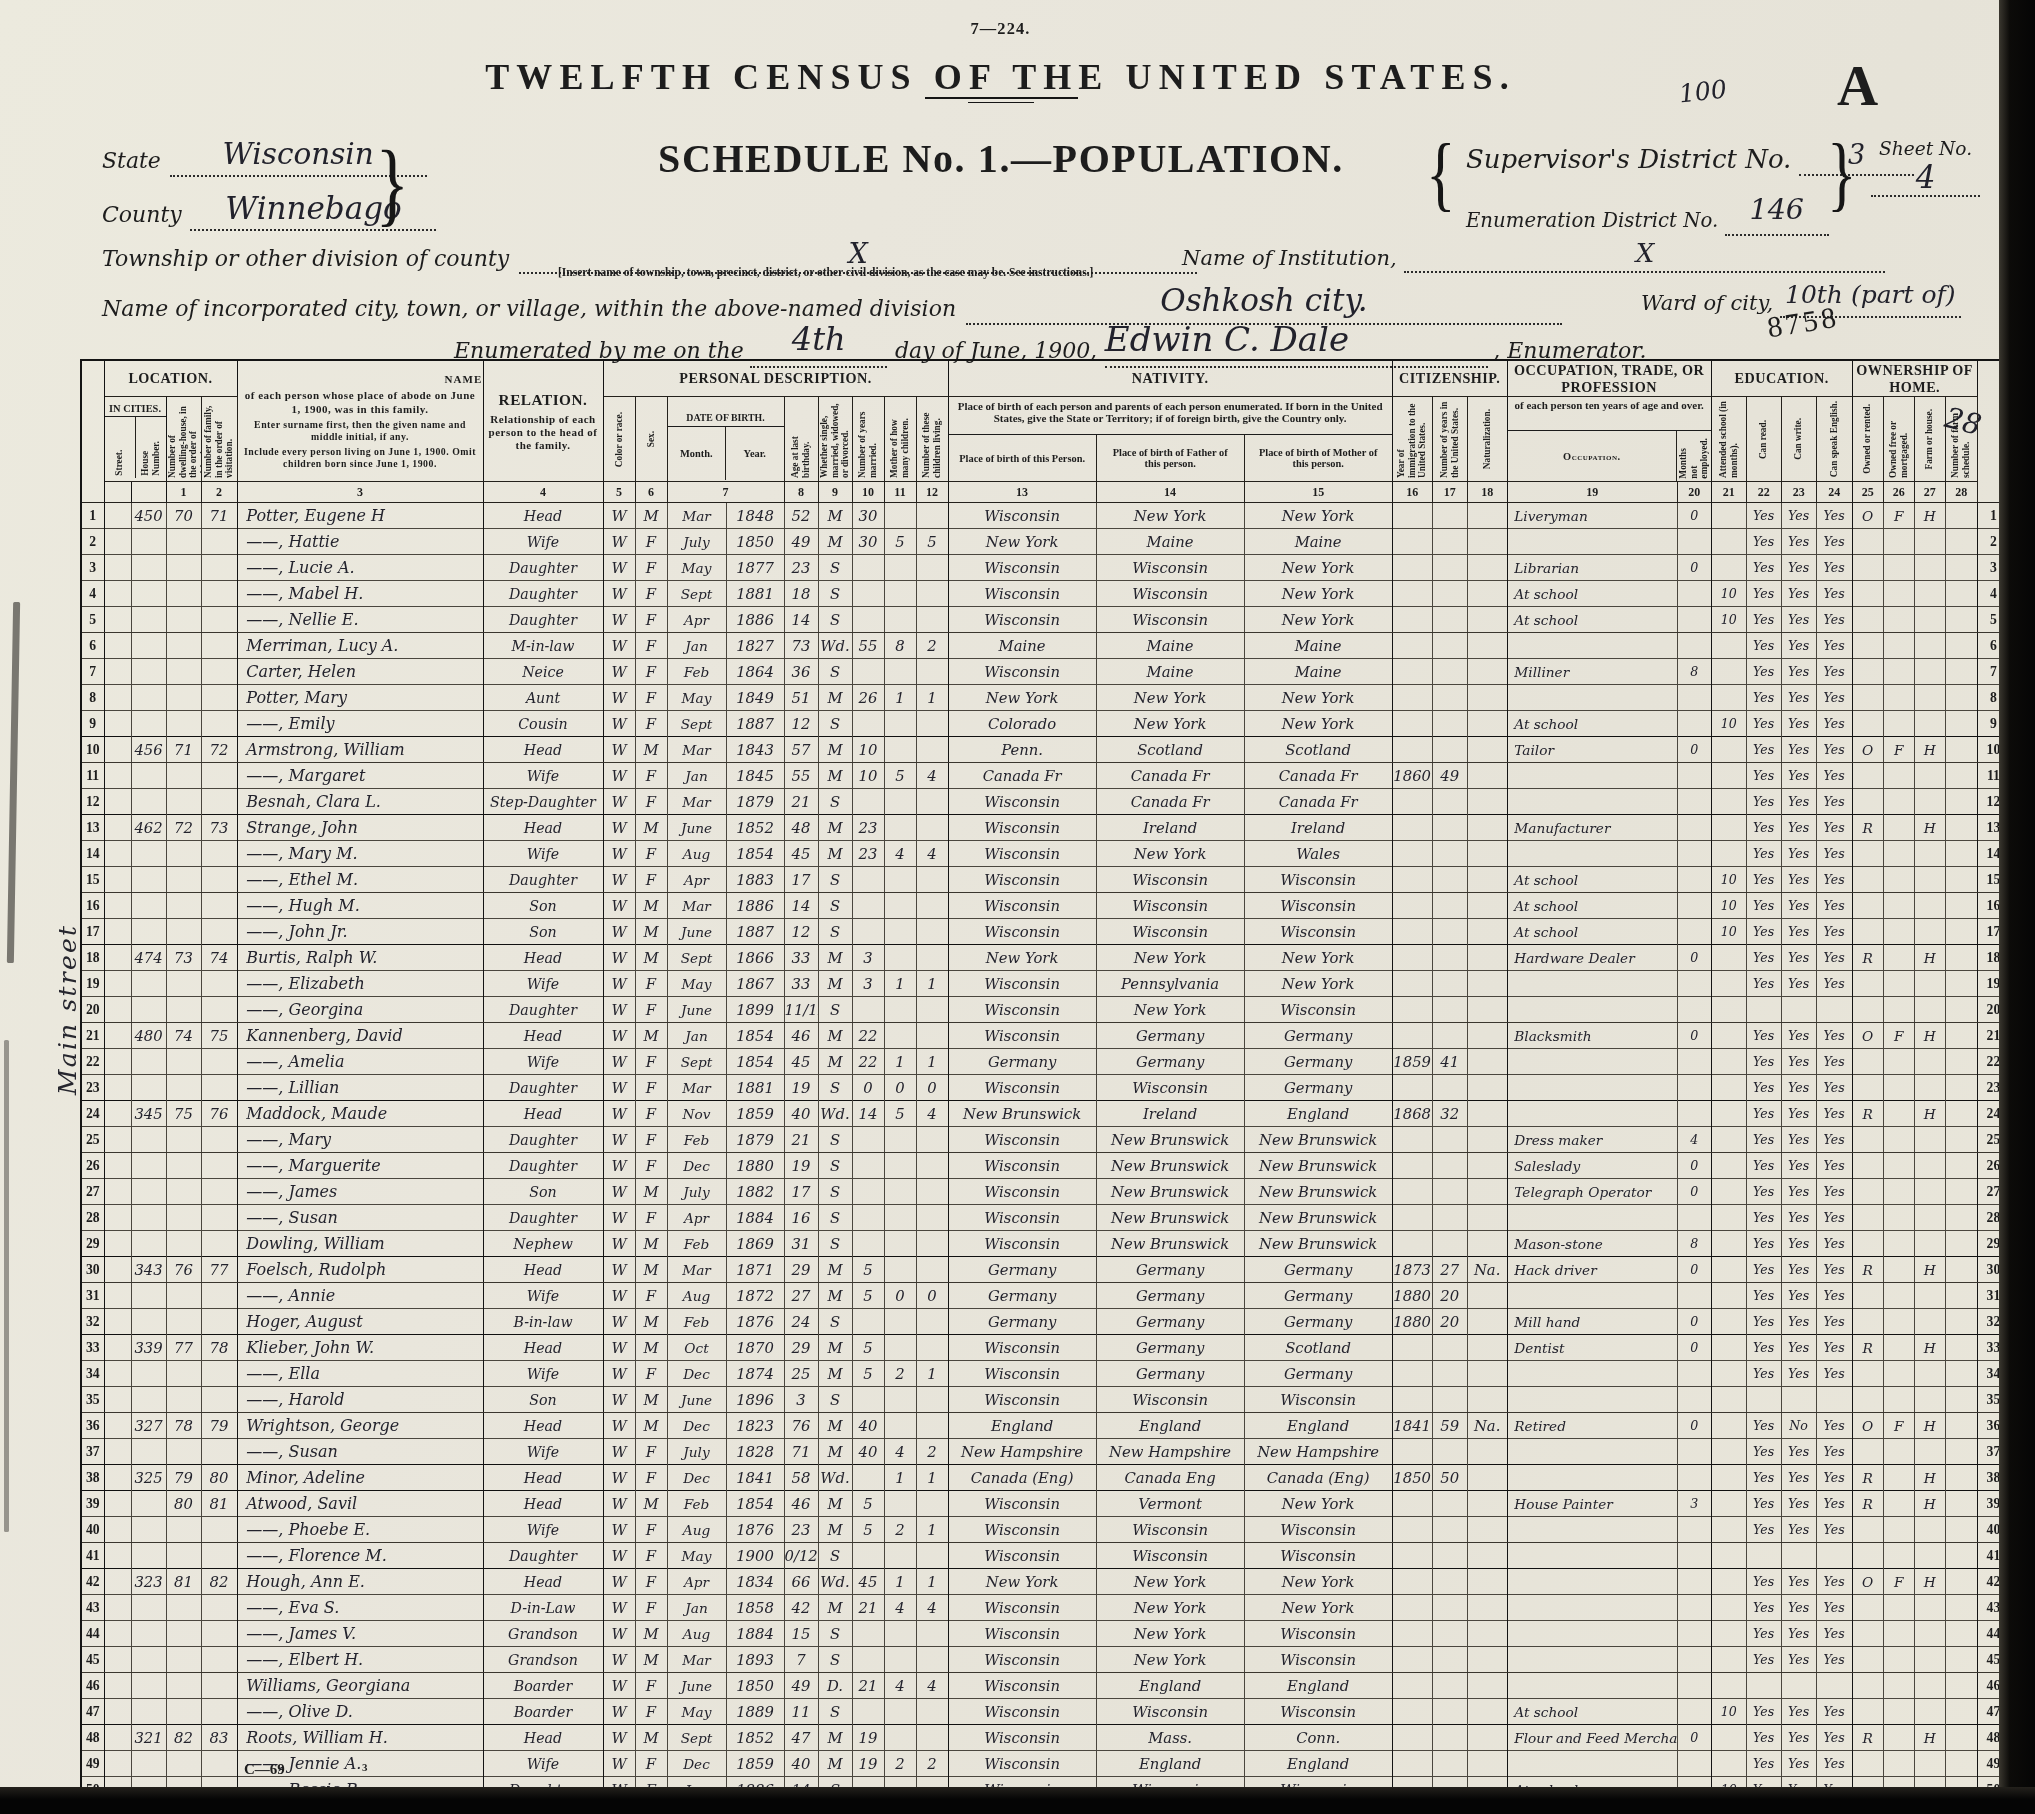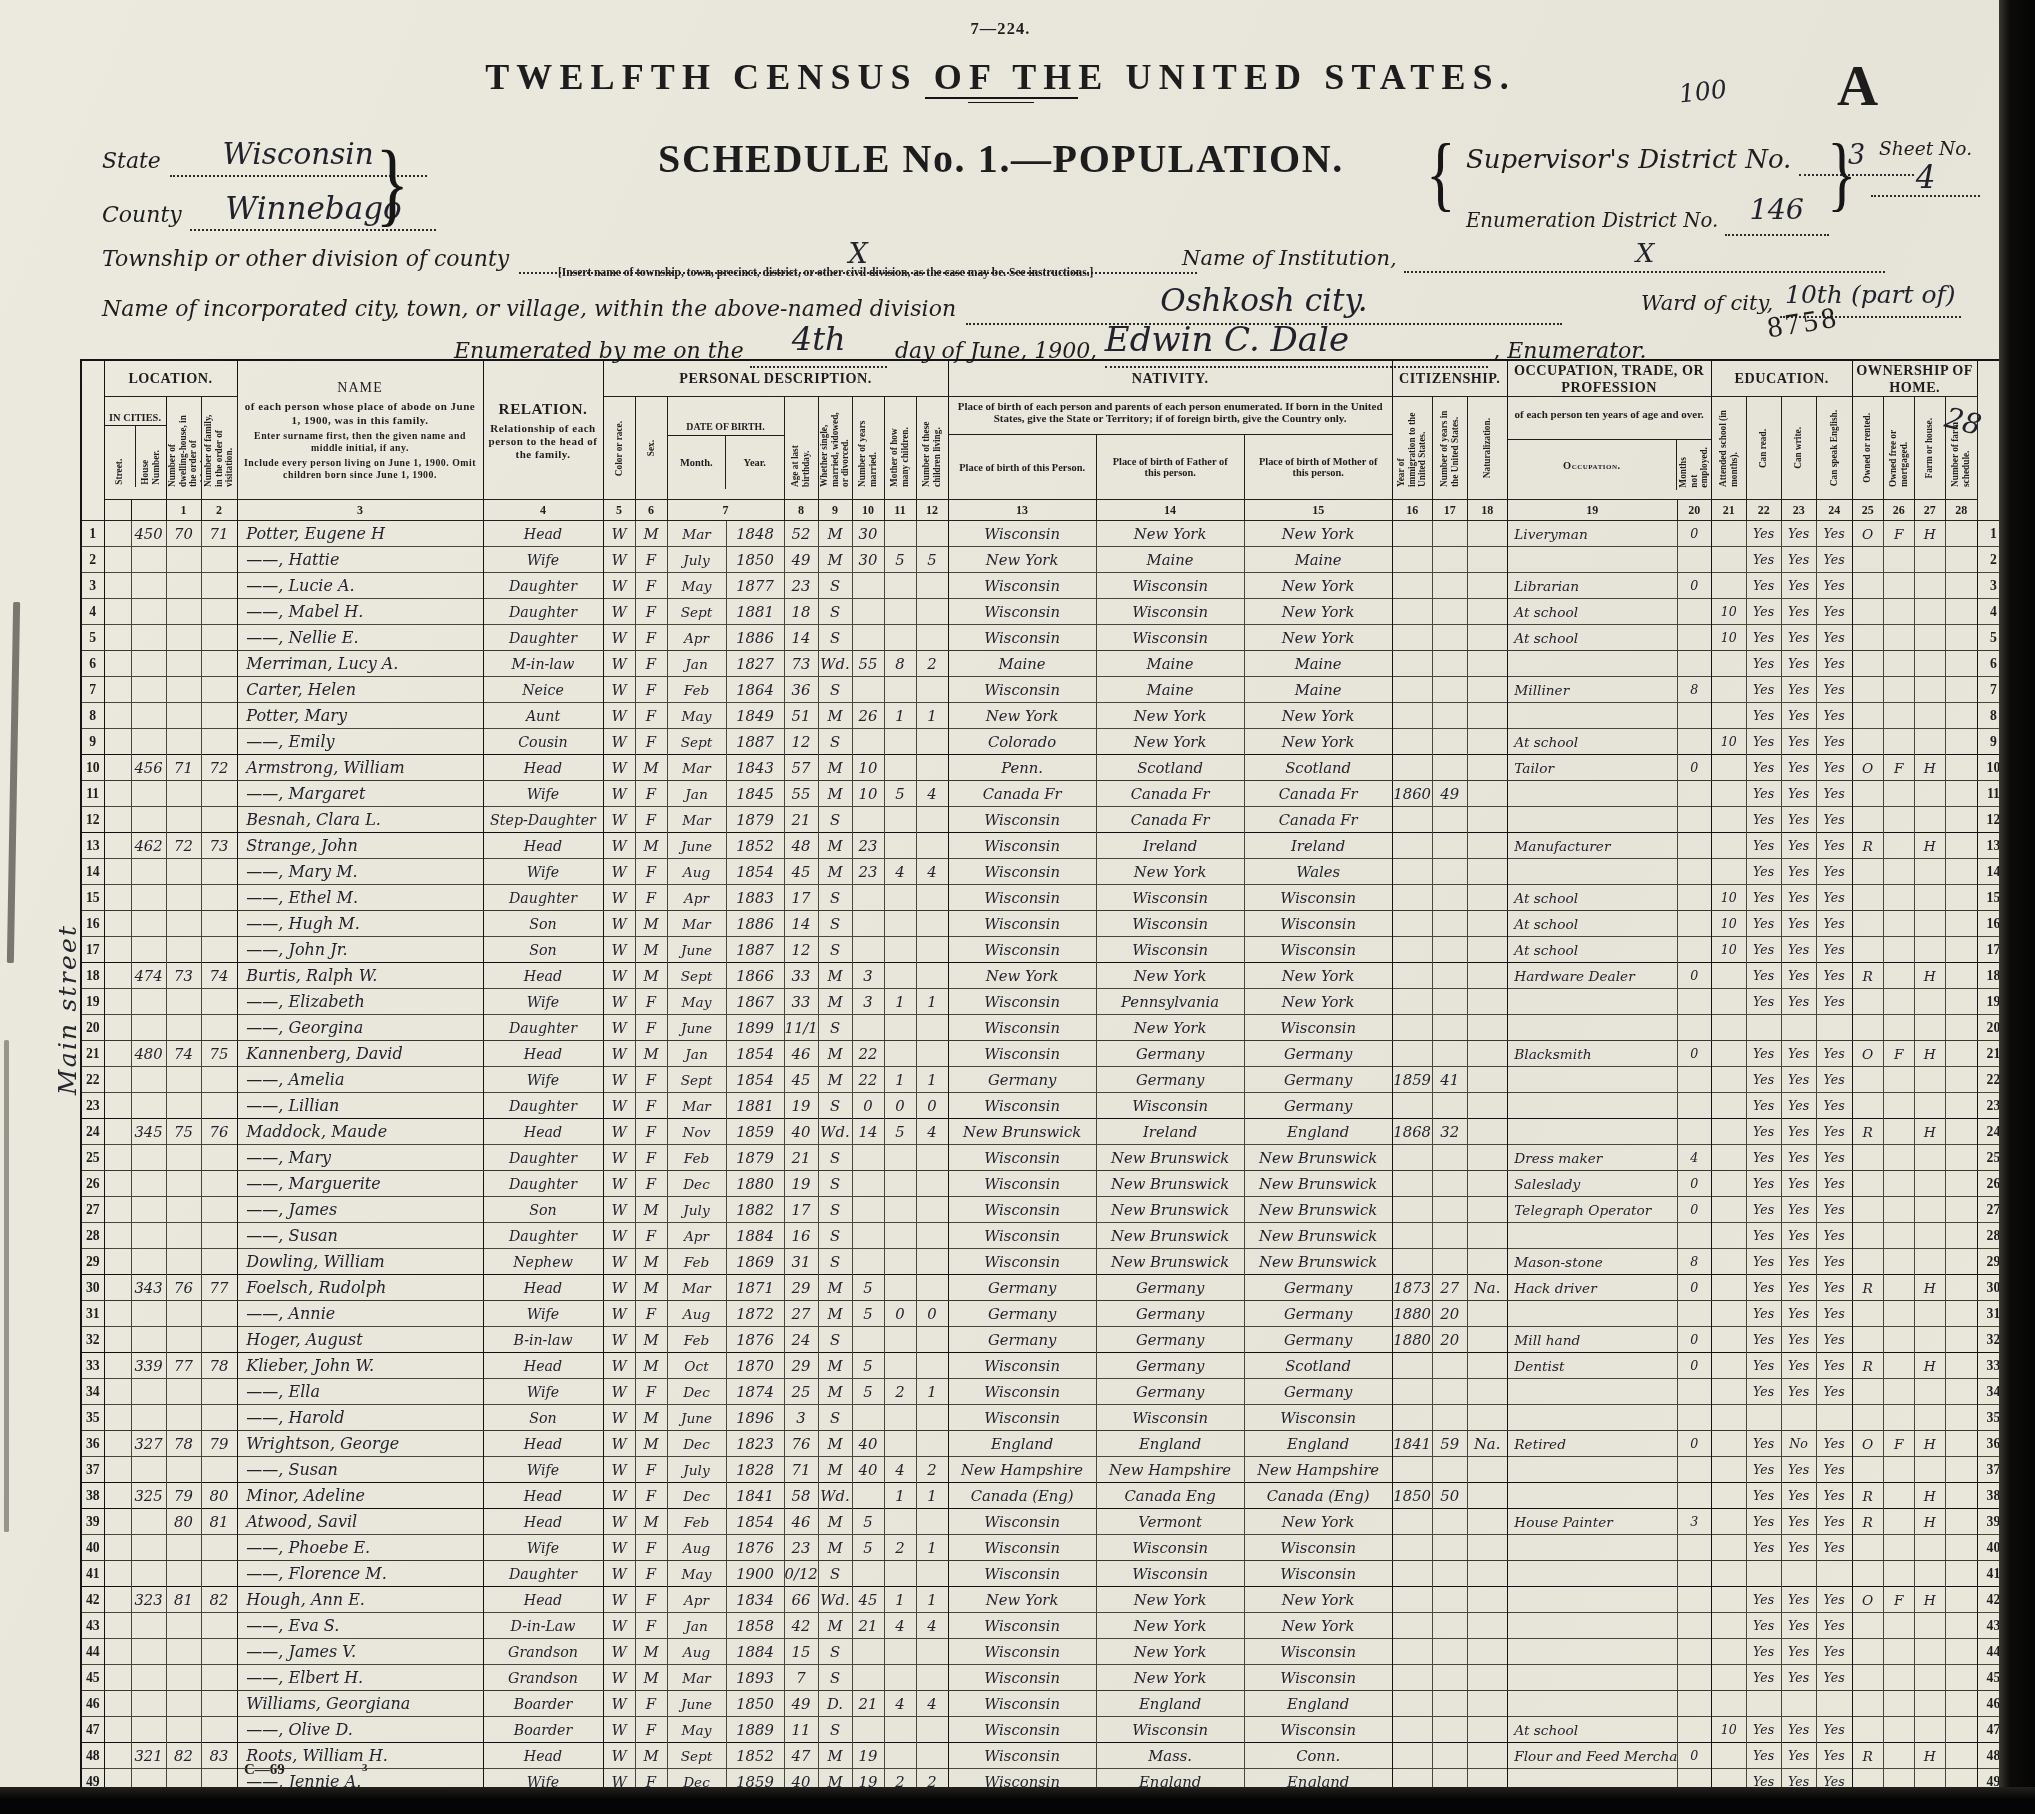--- a/index.html
+++ b/index.html
@@ -39,29 +39,29 @@
   
   #census{position:absolute;left:80px;top:359px;border-collapse:collapse;table-layout:fixed;
     width:1927px;border:2.2px solid #141414;background:transparent;}
   #census th,#census td{border:0.5px solid #4a463e;padding:0;overflow:hidden;vertical-align:middle;}
   #census thead th{border-color:#24211c;}
   .h1 th{height:35px;font-size:14.2px;font-weight:bold;letter-spacing:0.5px;border-bottom:1.1px solid #1c1c1c;}
   .h2 th{height:82px;vertical-align:top;}
   .h3 th{height:19.7px;font-size:12px;font-weight:bold;border-top:1.1px solid #1c1c1c;border-bottom:1.6px solid #141414;}
   .vlab{writing-mode:vertical-rl;transform:rotate(180deg);font-size:9.3px;line-height:1.15;
     margin:2.2px auto;max-height:78px;text-align:left;font-weight:bold;}
-  .namehead .big{font-size:14px;font-weight:normal;letter-spacing:1.1px;margin:3.3px 0 4.4px;}
+  .namehead .big{font-size:11px;font-weight:bold;letter-spacing:1.1px;margin:3.3px 0 4.4px;text-align:right;}
   .namehead p,.relhead p{margin:3.3px 4.4px;font-size:11px;line-height:1.2;text-align:center;}
   .namehead .small,.occhead .small{font-size:9.8px;}
   .dobbox .toplab{font-size:9.8px;font-weight:bold;border-bottom:1.1px solid #1c1c1c;padding:14.2px 0 3.3px;text-align:center;}
   .dobbox .sub{display:flex;height:53px;}
   .dobbox .sub div{flex:1;display:flex;align-items:center;justify-content:center;font-size:10.4px;font-weight:bold;}
   .dobbox .sub div:first-child{border-right:0.5px solid #24211c;}
   .nathead .desc{font-size:11px;padding:3.3px 7.7px 2.2px;text-align:center;border-bottom:1.1px solid #1c1c1c;height:32px;}
-  .nathead .boxes{display:flex;height:64px;}
+  .nathead .boxes{display:flex;height:46px;}
   .nathead .boxes div{flex:1;display:flex;align-items:center;justify-content:center;
     font-size:10.4px;text-align:center;padding:0 7.7px;}
   .nathead .boxes div + div{border-left:0.5px solid #24211c;}
   .occhead .desc{font-size:11px;text-align:center;padding:2.2px 4.4px;height:28.5px;}
   .occhead .boxes{display:flex;height:50px;border-top:1.1px solid #1c1c1c;}
   .occhead .occ-lab{flex:0 0 83%;display:flex;align-items:center;justify-content:center;
     font-size:10.4px;font-variant:small-caps;letter-spacing:0.5px;}
   .occhead .mon-lab{flex:1;border-left:0.5px solid #24211c;display:flex;align-items:stretch;justify-content:center;}
   .incities .t{font-size:10.4px;font-weight:bold;text-align:center;padding:2.2px 0;border-bottom:1.1px solid #1c1c1c;}
   .incities .cols{display:flex;height:61px;}

